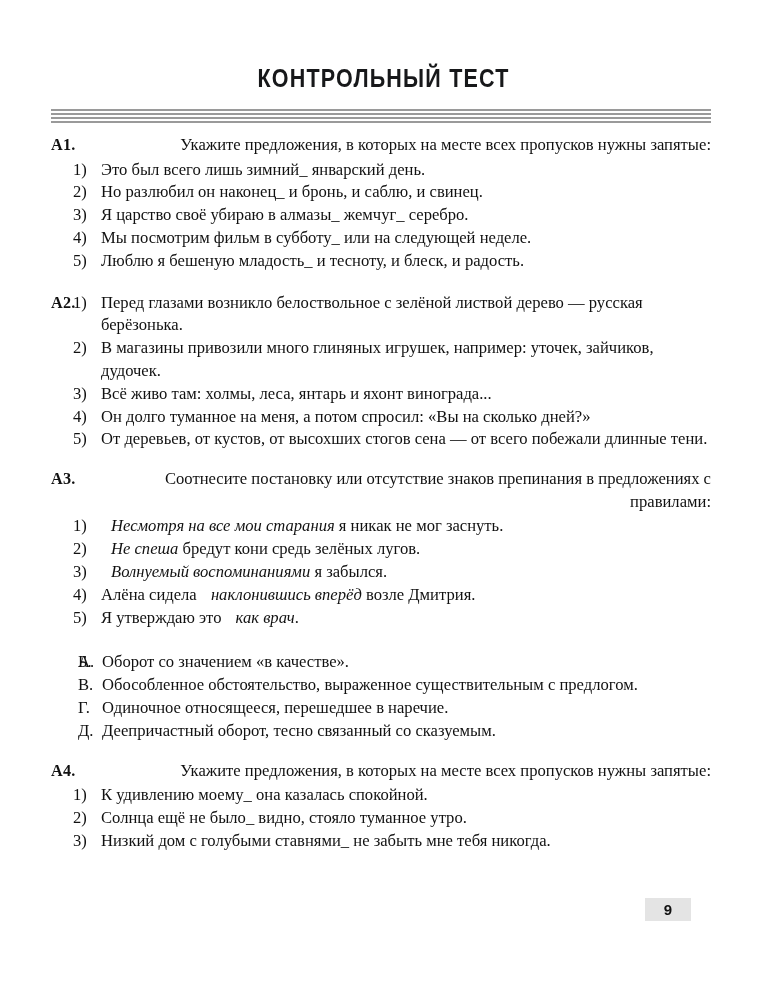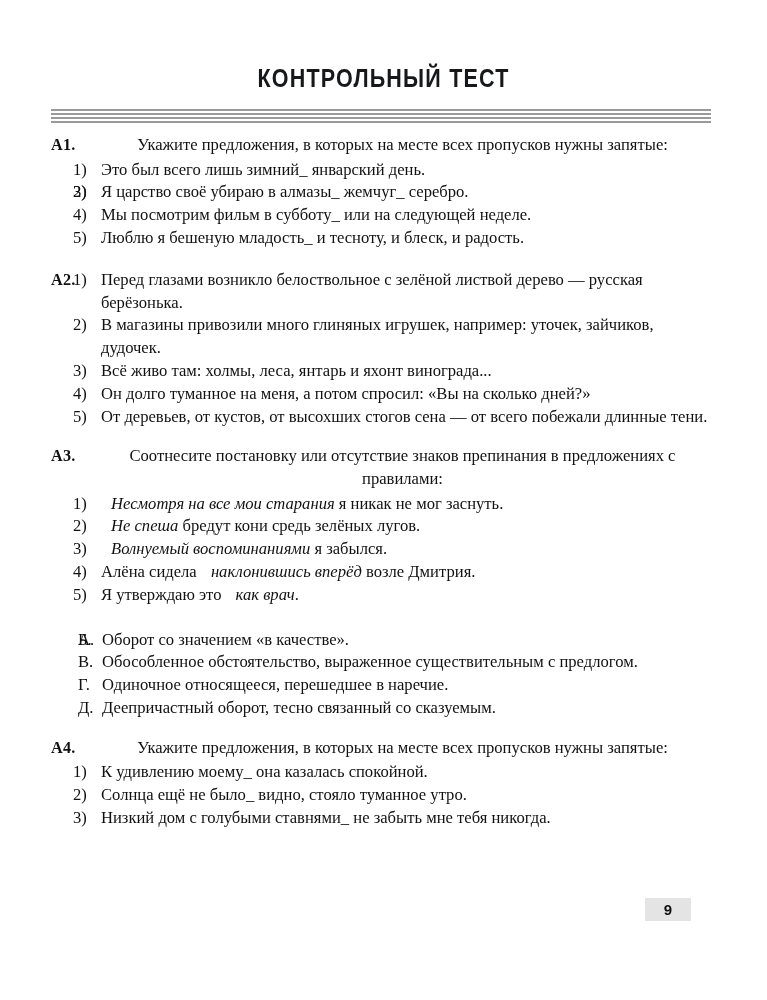--- a/index.html
+++ b/index.html
@@ -67,21 +67,21 @@
   }
 
   
   .qblock { margin-bottom: 0px; }
 
   .qhead {
     position: relative;
     padding-left: 43px;
     font-size: 16.6px;
     line-height: 22.6px;
-    text-align: center;
+    text-align: right;
   }
   .qhead .qlabel {
     position: absolute;
     left: 0;
     top: 0;
     font-weight: bold;
     font-size: 16.2px;
     letter-spacing: 0.2px;
   }
 
@@ -172,20 +172,21 @@
         <span class="qlabel">А1.</span>
         <span>Укажите предложения, в которых на месте всех пропусков нужны запятые:</span>
       </div>
       <ol class="opts">
         <li>
           <span class="num">1)</span>
           <span>Это был всего лишь зимний_ январский день.</span>
         </li>
         <li>
           <span class="num">2)</span>
+          <span>Но разлюбил он наконец_ и бронь, и саблю, и свинец.</span>
         </li>
         <li>
           <span class="num">3)</span>
           <span>Я царство своё убираю в алмазы_ жемчуг_ серебро.</span>
         </li>
         <li>
           <span class="num">4)</span>
           <span>Мы посмотрим фильм в субботу_ или на следующей неделе.</span>
         </li>
         <li>

